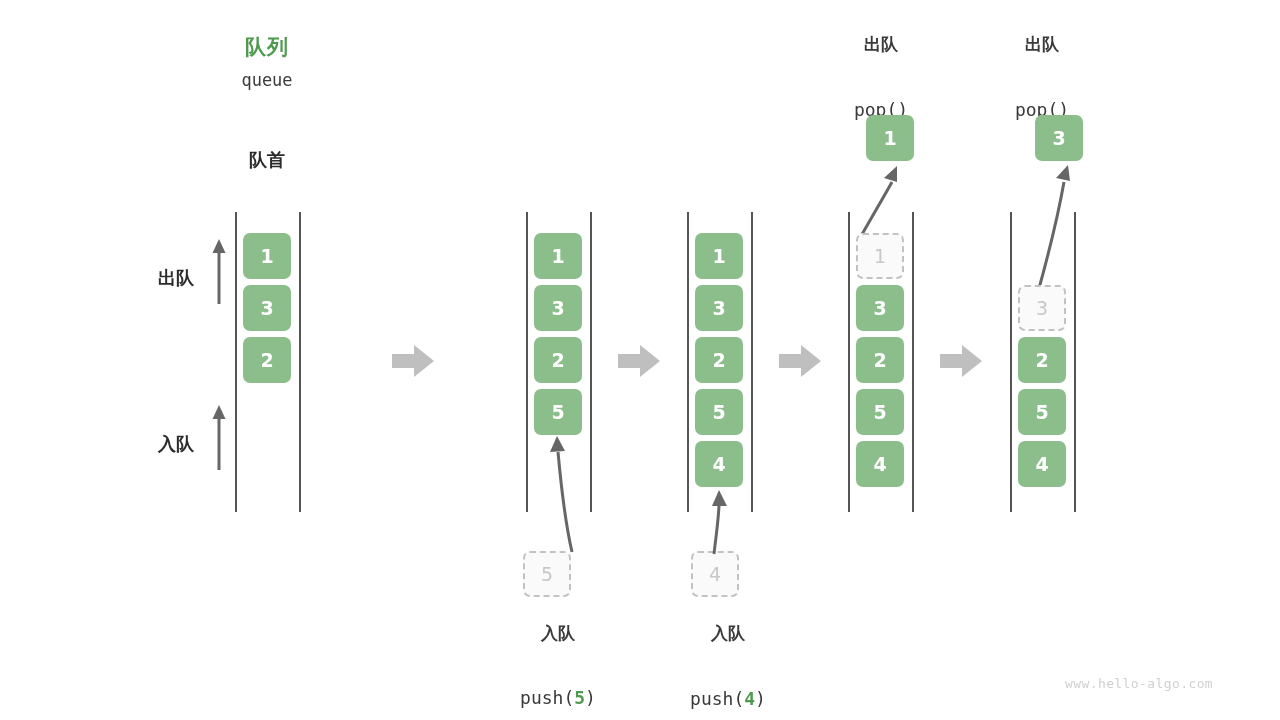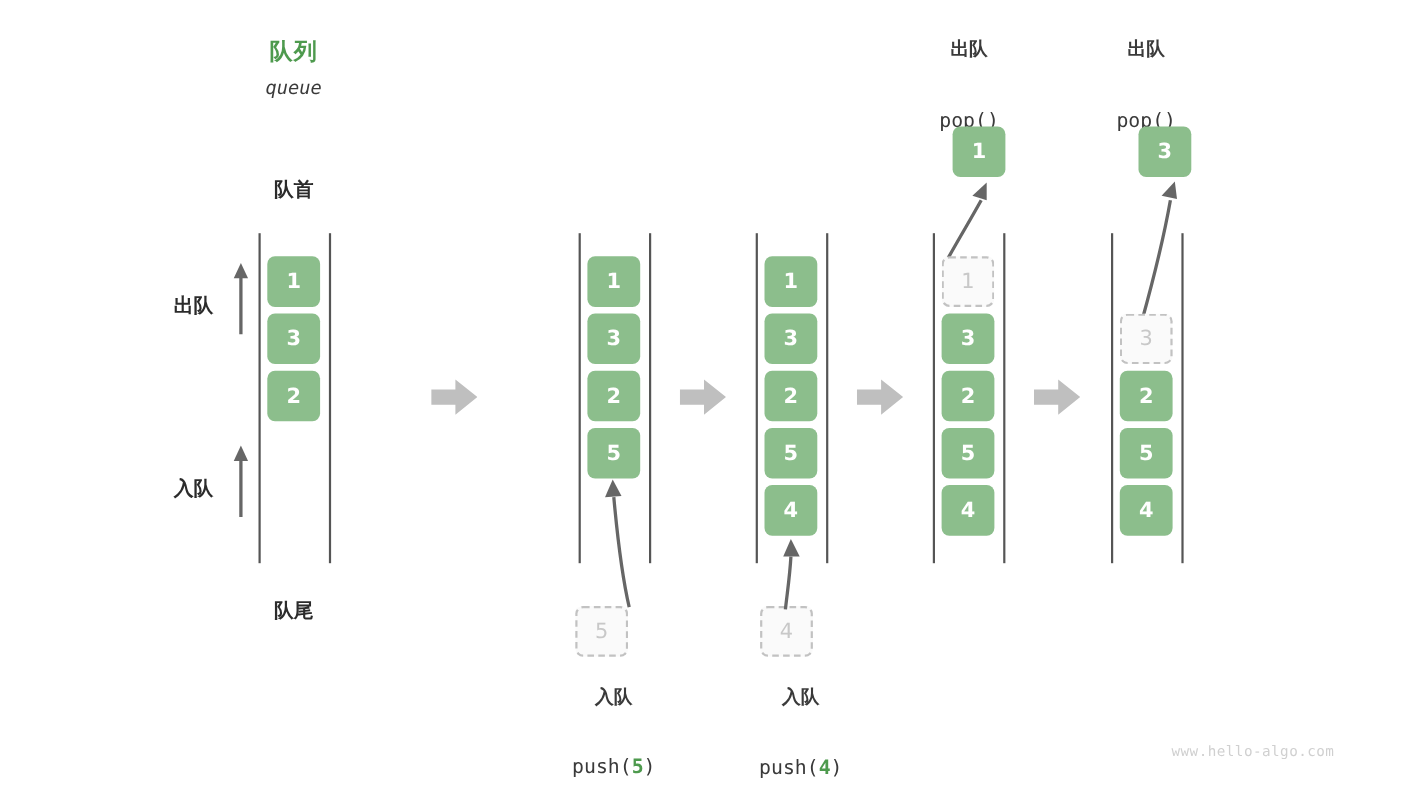--- a/index.html
+++ b/index.html
@@ -15,21 +15,21 @@
 
   
   .cjk{font-family:"DejaVu Sans","Liberation Sans",sans-serif;font-weight:bold;}
   .mono{font-family:"DejaVu Sans Mono","Liberation Mono",monospace;}
 
   .title-cn{
     font-size:21px;color:#4e9a4e;letter-spacing:1px;
     text-align:center;white-space:nowrap;
   }
   .title-en{
-    font-size:17px;color:#3a3a3a;text-align:center;white-space:nowrap;font-style:italic;
+    font-size:17px;color:#3a3a3a;text-align:center;white-space:nowrap;
   }
   .side-label{
     font-size:18px;color:#2b2b2b;text-align:center;white-space:nowrap;
   }
   .op-cn{
     font-size:17px;color:#3a3a3a;text-align:center;white-space:nowrap;
   }
   .op-code{
     font-size:18px;color:#3a3a3a;text-align:center;white-space:nowrap;margin-top:31px;
   }
@@ -61,22 +61,21 @@
   .flowarrow{width:42px;height:34px;}
 </style>
 </head>
 <body>
 
 <div id="stage">
 
   <div class="abs title-cn cjk" style="left:187px;top:33px;width:160px;">队列</div>
   <div class="abs title-en mono" style="left:187px;top:70px;width:160px;">queue</div>
 
-  <div class="abs side-label cjk" style="left:187px;top:160px;width:160px;">队首</div>
-  <div class="abs side-label cjk" style="left:187px;top:543px;width:160px;">队尾</div>
+  <div class="abs side-label cjk" style="left:187px;top:148px;width:160px;">队首</div>
 
   <div class="abs side-label cjk" style="left:140px;top:266px;width:72px;">出队</div>
   <svg class="abs" style="left:206px;top:238px;" width="26" height="66">
     <line x1="13" y1="66" x2="13" y2="12" stroke="#666666" stroke-width="3"></line>
     <polygon points="13,1 6.5,15 19.5,15" fill="#666666"></polygon>
   </svg>
 
   <div class="abs side-label cjk" style="left:140px;top:432px;width:72px;">入队</div>
   <svg class="abs" style="left:206px;top:404px;" width="26" height="66">
     <line x1="13" y1="66" x2="13" y2="12" stroke="#666666" stroke-width="3"></line>

